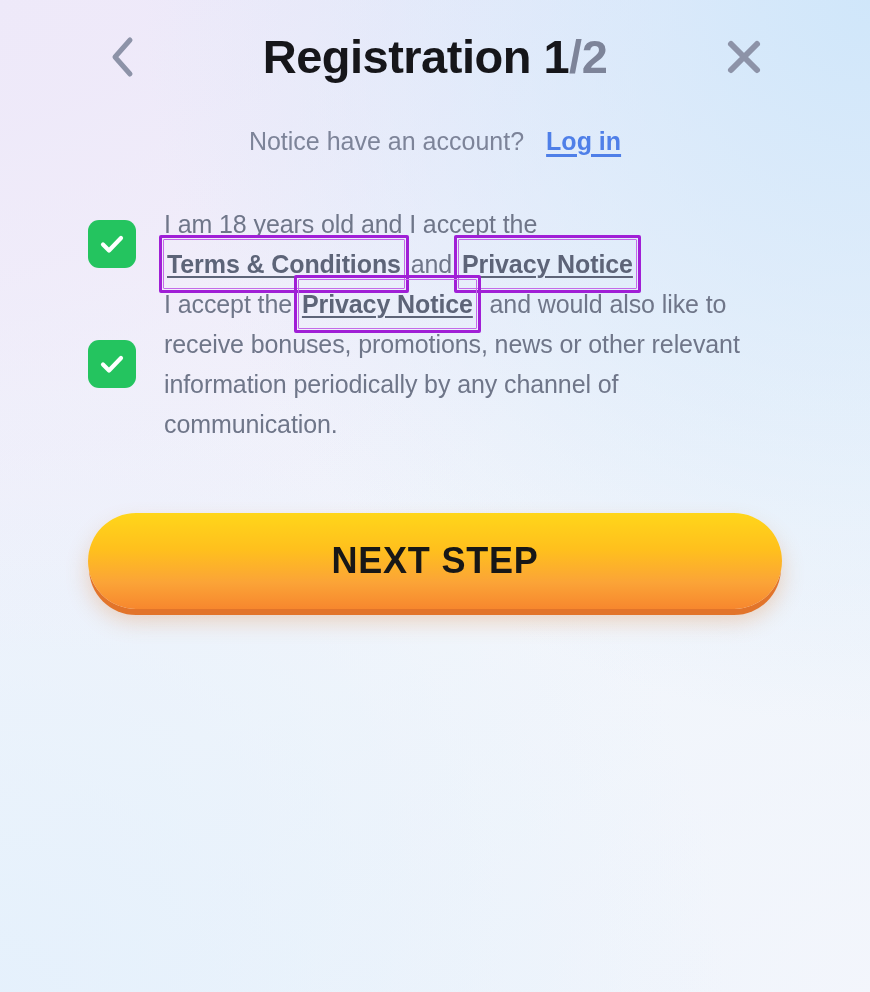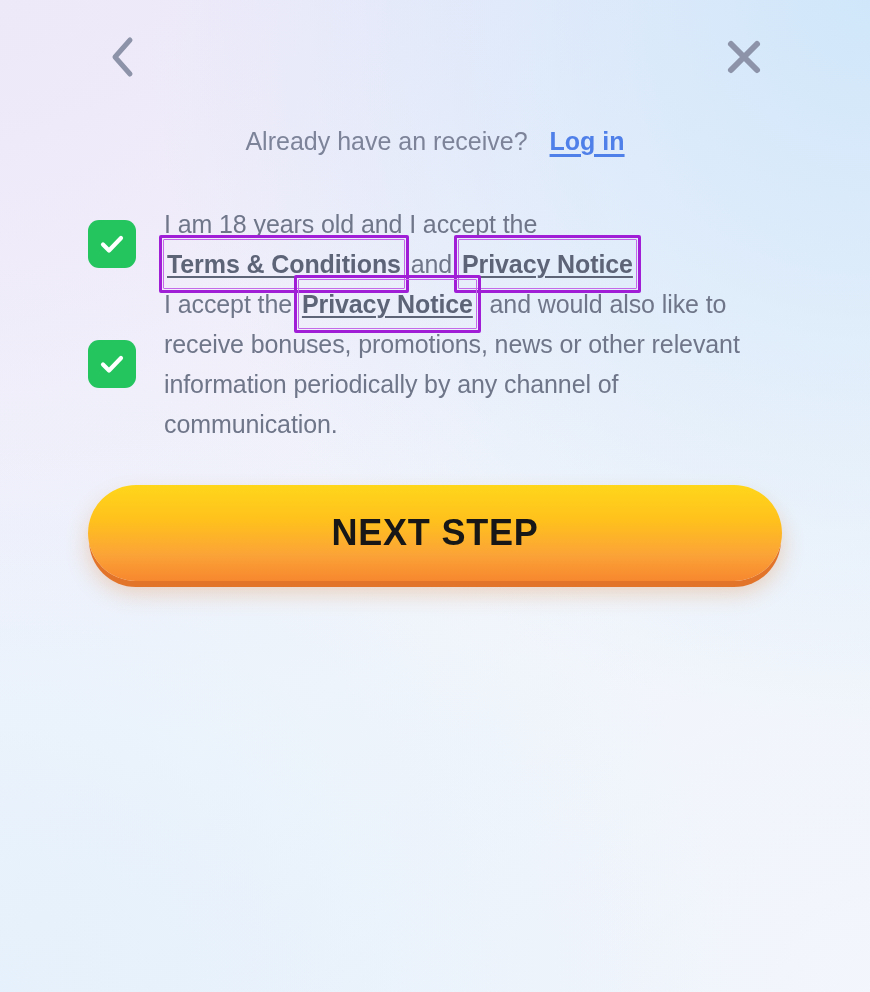--- a/index.html
+++ b/index.html
@@ -230,21 +230,21 @@
     top: -5px;
     bottom: -5px;
     border: 1.5px solid #c46ae8;
     border-radius: 1px;
     pointer-events: none;
   }
 
   
   .cta-wrap {
     padding: 13px 88px;
-    margin-top: 28px;
+    margin-top: 56px;
   }
   .cta-button {
     position: relative;
     width: 100%;
     height: 96px;
     border: none;
     border-radius: 48px;
     background: linear-gradient(180deg, #ffd61a 0%, #ffc01d 38%, #fba437 72%, #f7872e 100%);
     box-shadow:
       0 7px 0 -1px #e2742a,
@@ -266,30 +266,33 @@
 <div class="screen">
 
   <div class="header">
 
     <div class="back-btn">
       <svg width="26" height="42" viewBox="0 0 26 42" fill="none">
         <path d="M21 4 L6 21 L21 38" stroke="#8d93a8" stroke-width="5" stroke-linecap="round" stroke-linejoin="round"></path>
       </svg>
     </div>
 
+    <h1 class="page-title">
+      <span>Registration 1</span><span class="step-total">/2</span>
+    </h1>
 
     <div class="close-btn">
       <svg width="36" height="36" viewBox="0 0 36 36" fill="none">
         <path d="M5 5 L31 31 M31 5 L5 31" stroke="#8d93a8" stroke-width="6" stroke-linecap="round"></path>
       </svg>
     </div>
   </div>
 
   <div class="account-line">
-    <span>Already have an receive?</span><a class="login-link">Log in</a>
+    <span>Notice have an account?</span><a class="login-link">Log in</a>
   </div>
 
 
   <div class="consents">
 
     <div class="consent-row">
       <div class="checkbox">
         <svg width="28" height="28" viewBox="0 0 28 28" fill="none">
           <path d="M5 14.5 L11 20.5 L23 8" stroke="#ffffff" stroke-width="4.2" stroke-linecap="round" stroke-linejoin="round"></path>
         </svg>

